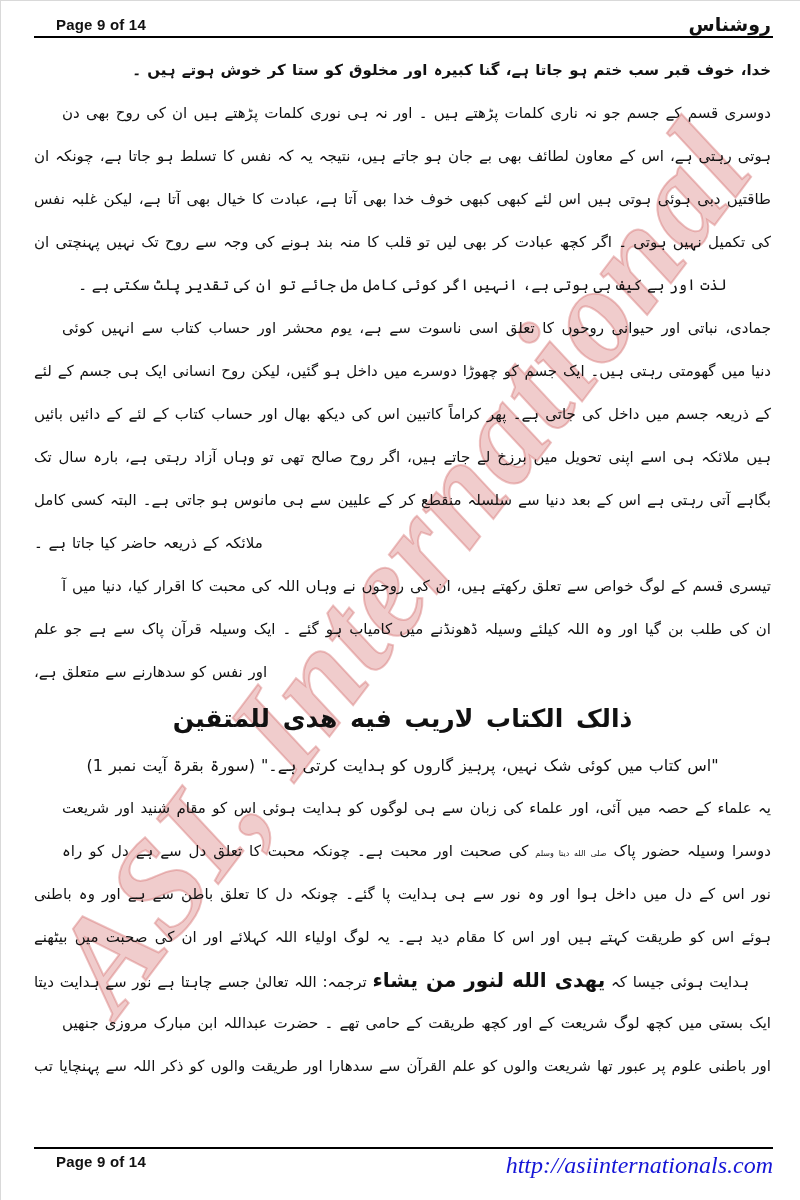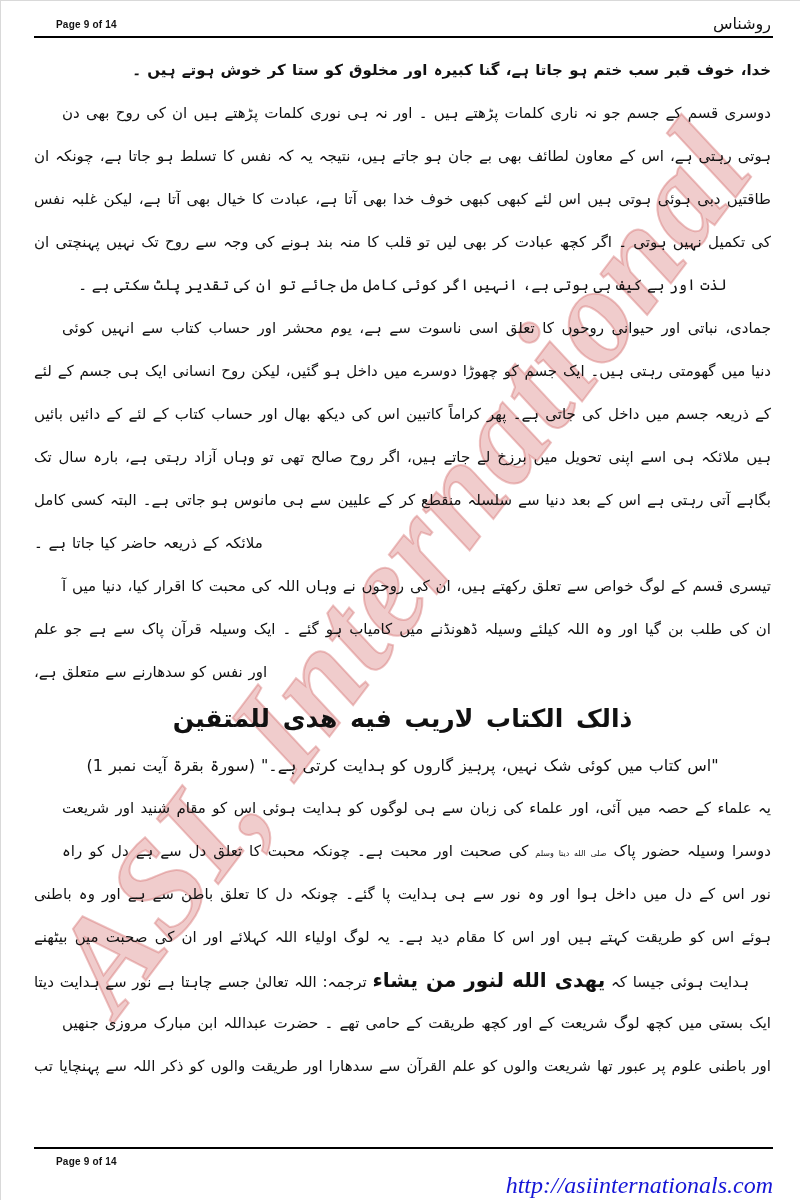--- a/index.html
+++ b/index.html
@@ -17,25 +17,25 @@
   }
   
   .header{
     position:absolute;top:6px;left:33px;width:739px;height:29px;
     border-bottom:2px solid #000;
     display:flex;align-items:flex-end;justify-content:space-between;
     z-index:3;
   }
   .page-label{
     font-family:"Liberation Sans", sans-serif;
-    font-weight:bold;font-size:10px;letter-spacing:0.2px;
+    font-weight:bold;font-size:15px;letter-spacing:0.2px;
     margin-left:22px;line-height:22px;
   }
   .doc-title{
-    direction:rtl;font-size:16px;font-weight:normal;line-height:24px;
+    direction:rtl;font-size:19px;font-weight:bold;line-height:24px;
     font-family:"DejaVu Sans", sans-serif;
     margin-right:2px;
   }
   
   .watermark{
     position:absolute;left:50%;top:565px;
     transform:translate(-50%,-50%) rotate(-53deg);
     font-family:"Liberation Serif", serif;
     font-style:italic;font-weight:bold;
     font-size:135px;white-space:nowrap;letter-spacing:2px;
@@ -71,21 +71,20 @@
     border-top:2px solid #000;
     display:flex;align-items:flex-start;justify-content:space-between;
     padding-top:1px;z-index:3;
   }
   .footer .page-label{margin-left:22px;line-height:24px;}
   .site-link{
     font-family:"Liberation Serif", serif;
     font-style:italic;font-size:24px;line-height:30px;
     color:#1515d6;text-decoration:none;
     margin-right:0px;
-    margin-top:20px;
   }
 </style>
 </head>
 <body>
 
 <div class="page">
 
   <div class="header">
     <span class="page-label">Page 9 of 14</span>
     <span class="doc-title">روشناس</span>

